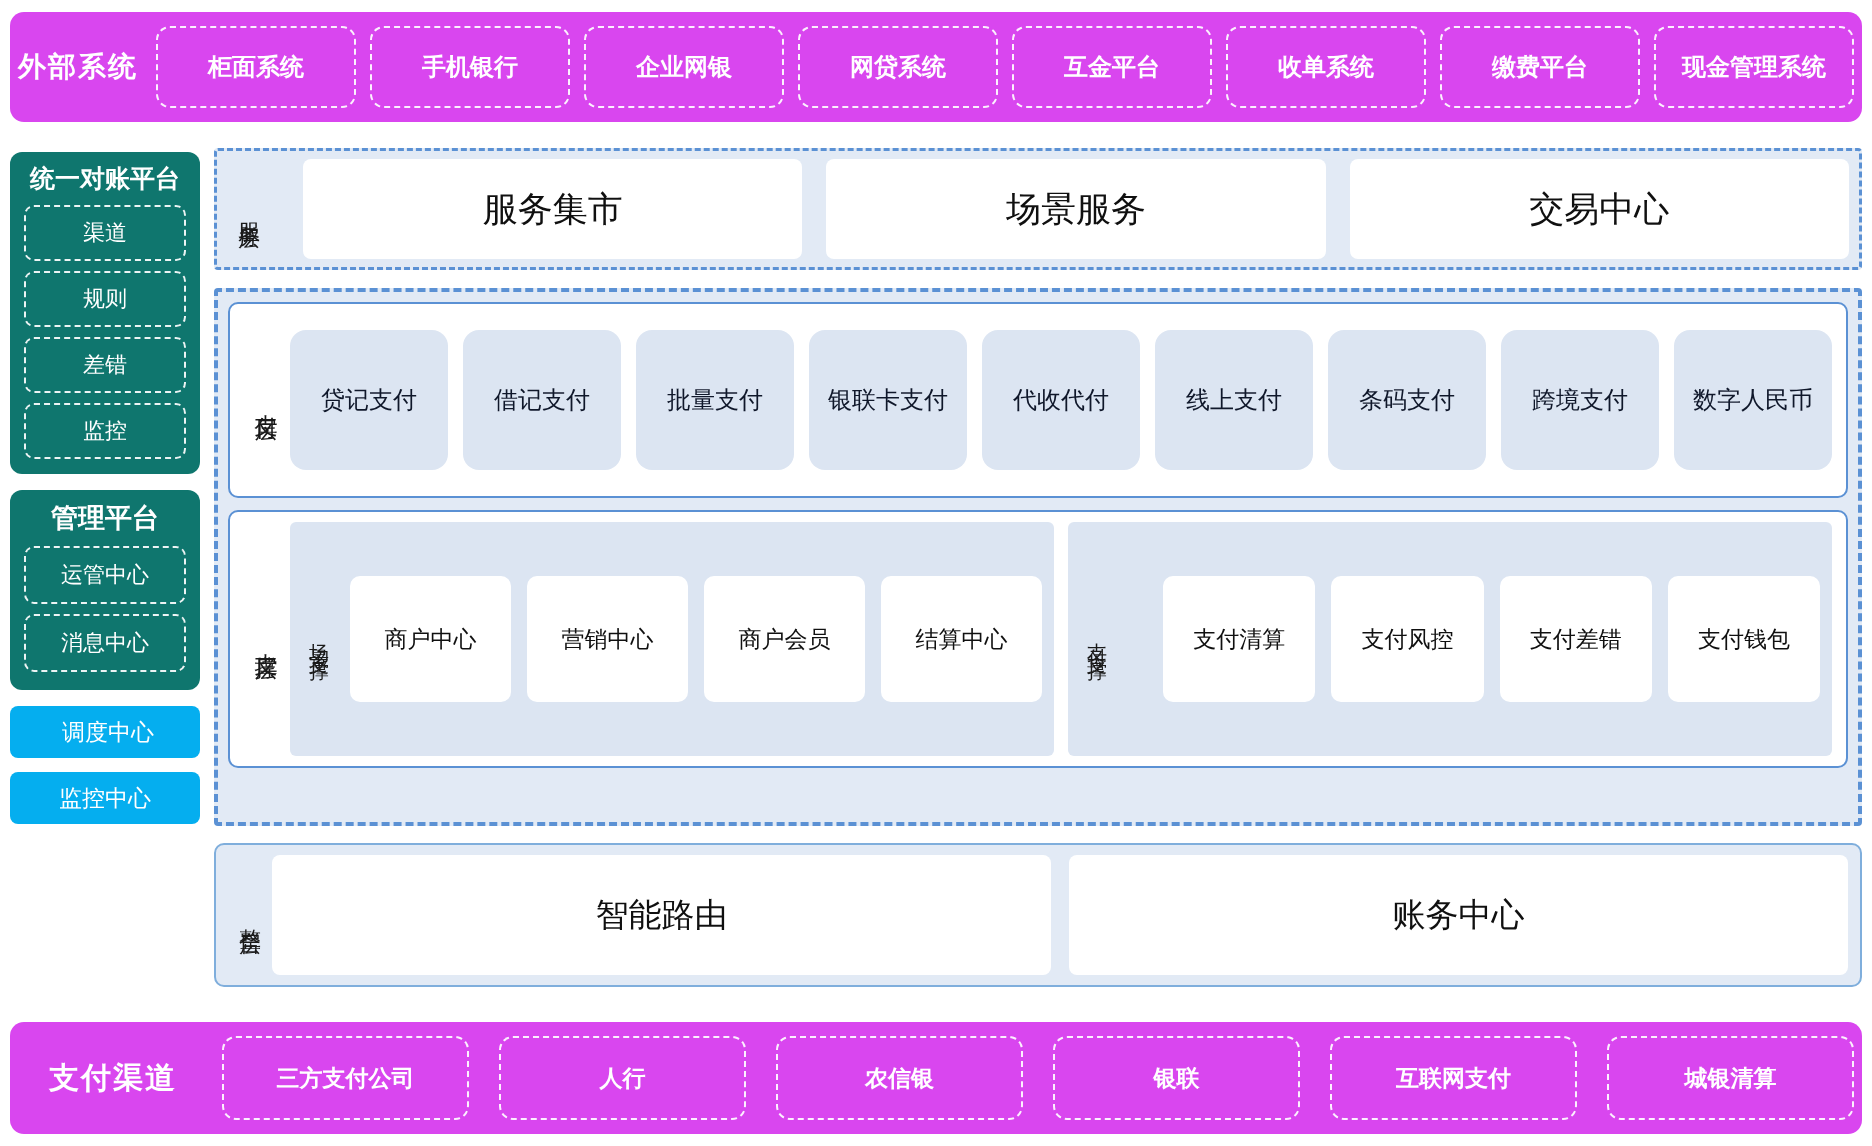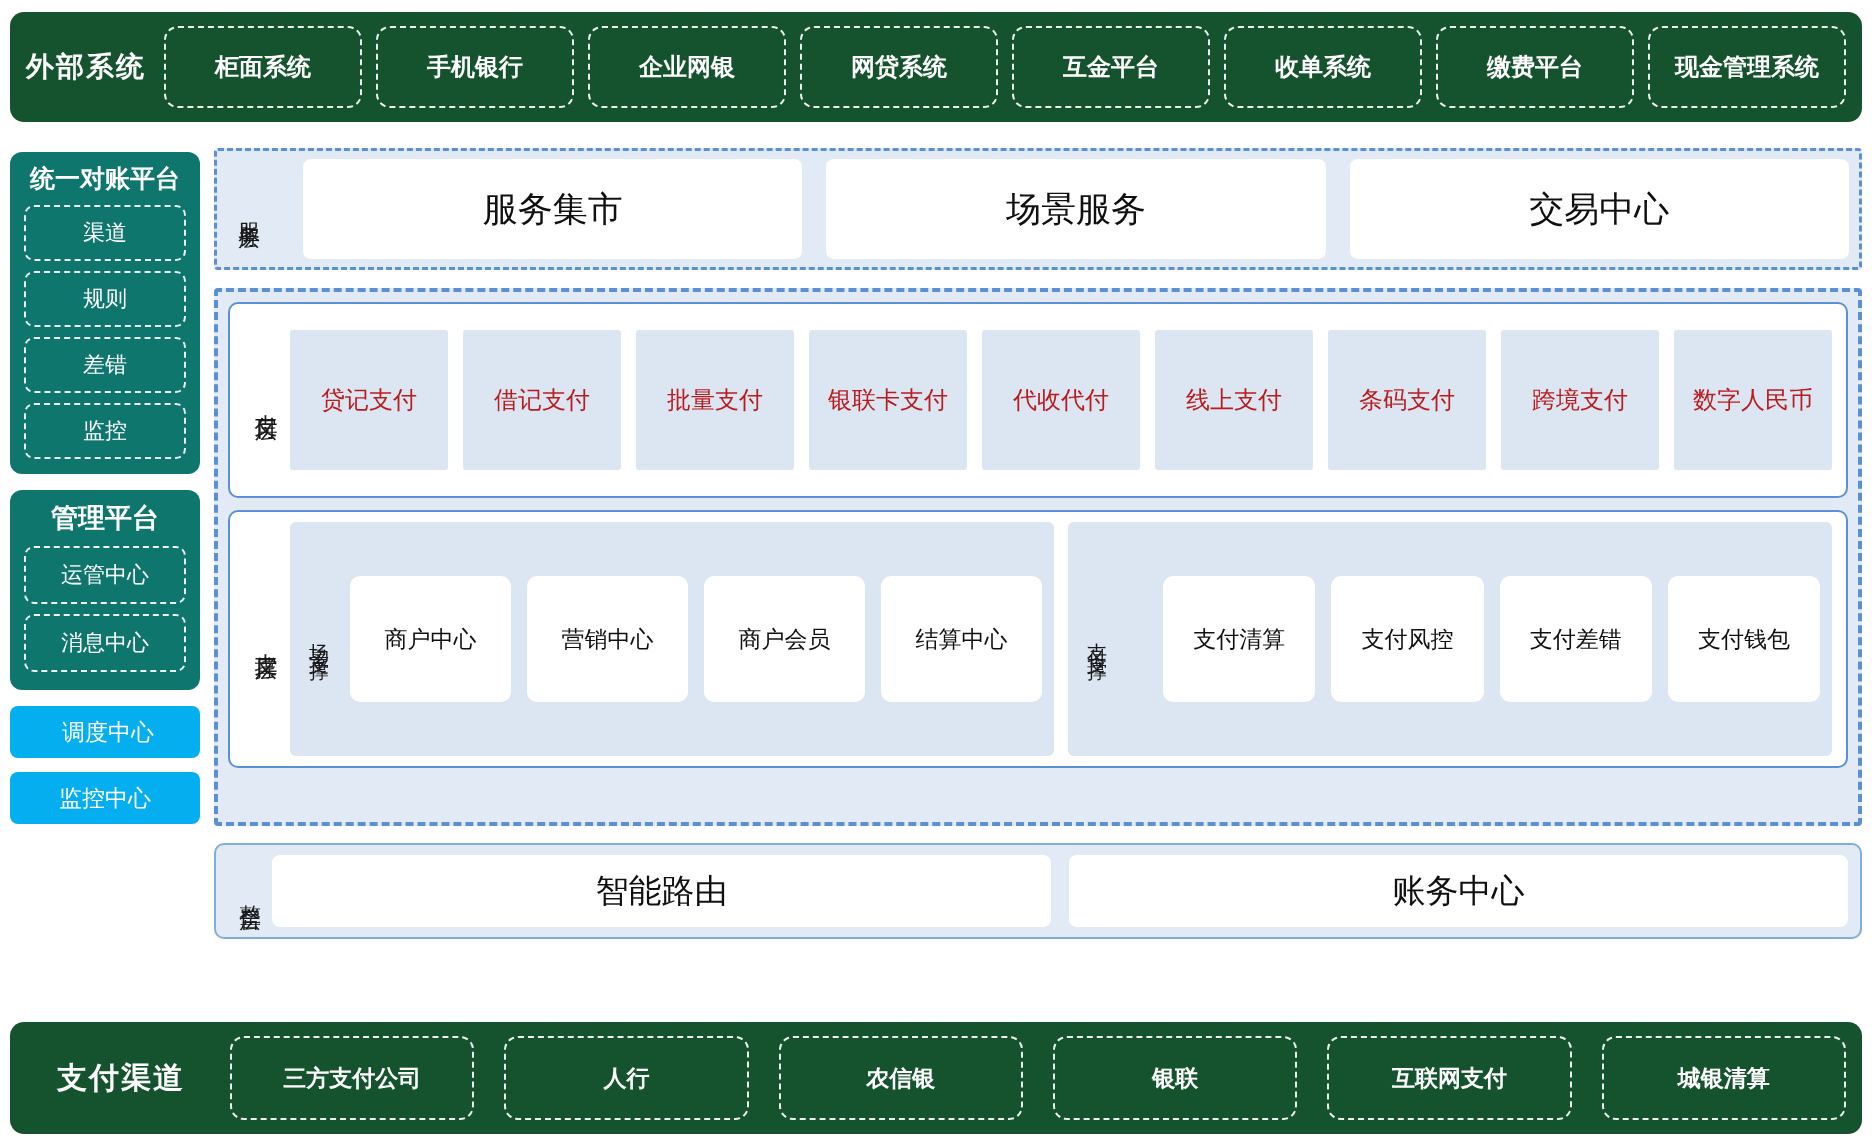--- a/index.html
+++ b/index.html
@@ -15,25 +15,25 @@
   #page {
     position: relative;
     width: 1872px;
     height: 1146px;
     background: #ffffff;
   }
 
   
   .cyan-bar {
     position: absolute;
-    background: #14532d;
+    background: #d946ef;
     border-radius: 14px;
     display: flex;
     align-items: center;
-    padding: 0 16px;
+    padding: 0 8px;
   }
   .cyan-bar-title {
     color: #ffffff;
     font-size: 30px;
     font-weight: bold;
     letter-spacing: 2px;
     flex: 0 0 auto;
     text-align: center;
     white-space: nowrap;
   }
@@ -203,26 +203,26 @@
   .pay-tiles {
     flex: 1 1 auto;
     display: flex;
     gap: 15px;
     height: 140px;
     align-items: stretch;
   }
   .pay-tile {
     flex: 1 1 0;
     background: #DCE5F2;
-    border-radius: 3px;
+    border-radius: 16px;
     display: flex;
     align-items: center;
     justify-content: center;
     font-size: 24px;
-    color: #b91c1c;
+    color: #0f172a;
     white-space: nowrap;
   }
 
   
   #support-layer { height: 258px; }
   #support-layer > .vlabel { font-size: 23px; width: 46px; height: 100%; }
   .support-groups {
     flex: 1 1 auto;
     display: flex;
     gap: 14px;
@@ -258,21 +258,21 @@
     color: #101010;
     white-space: nowrap;
   }
 
   
   #integration-layer {
     position: absolute;
     left: 214px;
     top: 843px;
     width: 1648px;
-    height: 96px;
+    height: 144px;
     background: #E2EAF5;
     border: 2px solid #7FAEDC;
     border-radius: 10px;
     display: flex;
     align-items: center;
     padding: 10px 12px;
   }
   #integration-layer .vlabel { font-size: 22px; width: 44px; height: 100%; }
   .integ-tiles {
     flex: 1 1 auto;

